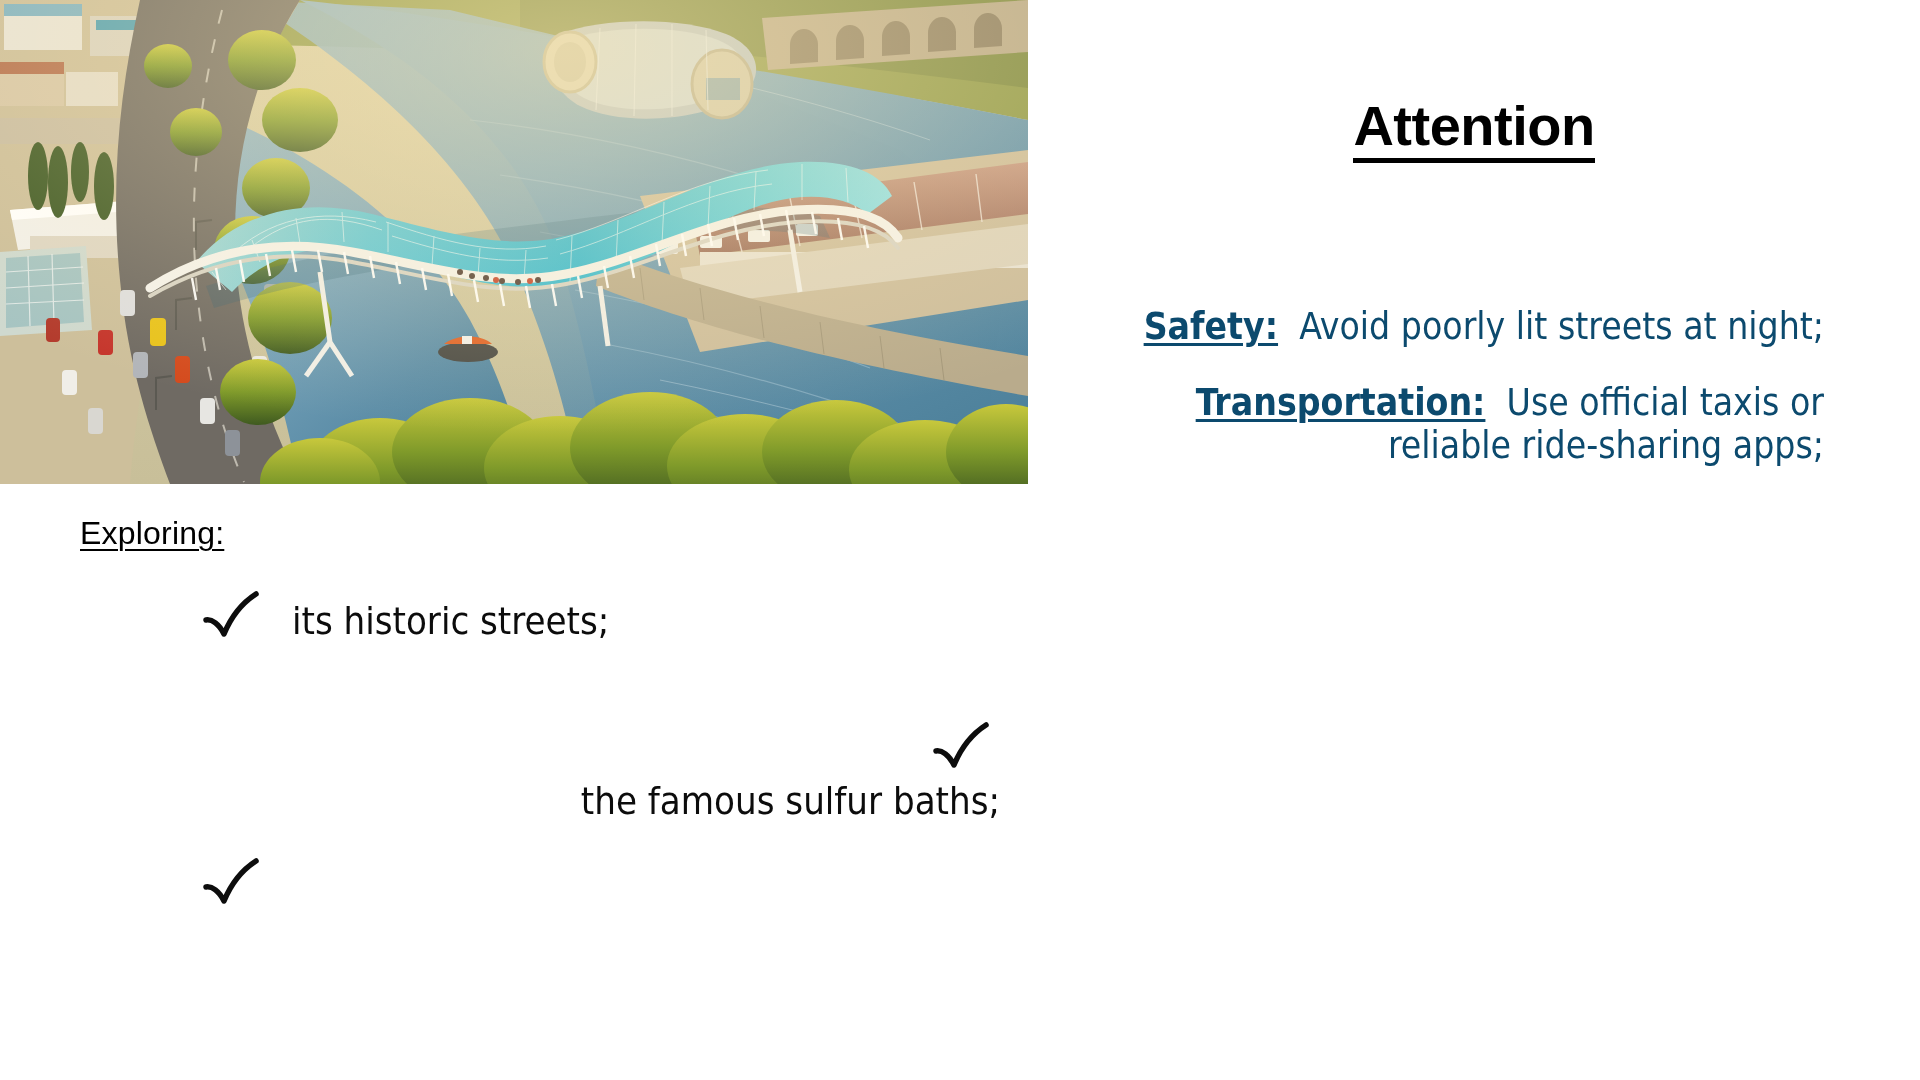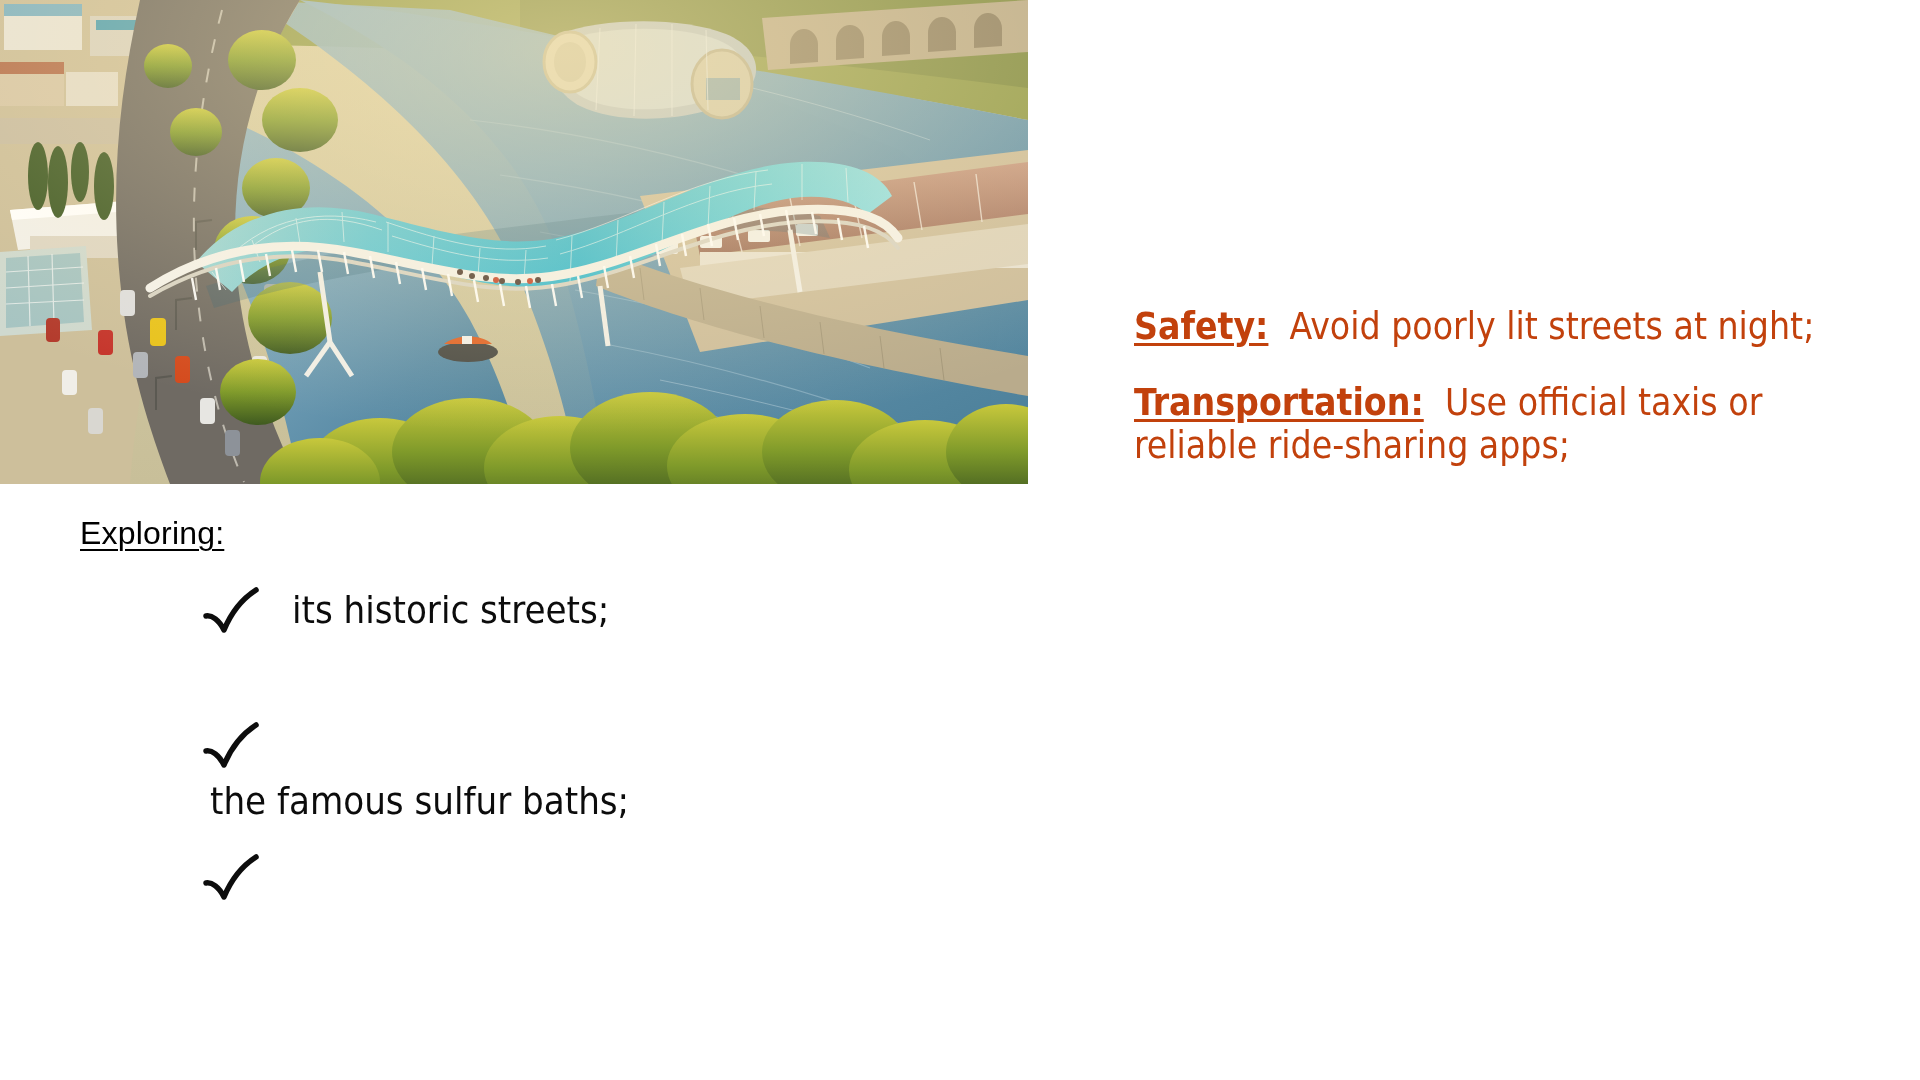--- a/index.html
+++ b/index.html
@@ -62,21 +62,21 @@
 
   .bullets {
     position: absolute;
     left: 200px;
     top: 586px;
     width: 800px;
   }
   .bullet {
     position: relative;
     display: flex;
-    align-items: flex-start;
+    align-items: flex-end;
     min-height: 60px;
   }
   .bullet-1 { margin-top: 0px; }
   .bullet-2 { margin-top: 75px; flex-direction: column; }
   .bullet-3 { margin-top: 27px; }
 
   .check-icon {
     flex: 0 0 auto;
     width: 62px;
     height: 56px;
@@ -130,22 +130,22 @@
     left: 106px;
     top: 306px;
     width: 690px;
     text-align: center;
   }
   .tip {
     font-family: "DejaVu Sans Condensed", "Liberation Sans Narrow", "Liberation Sans", sans-serif;
     font-size: 37px;
     font-weight: 400;
     line-height: 1.16;
-    color: #c2410c;
-    text-align: left;
+    color: #0c4a6e;
+    text-align: right;
   }
   .tip + .tip { margin-top: 33px; }
   .tip .lbl {
     font-weight: 700;
     text-decoration: underline;
     text-underline-offset: 4px;
     text-decoration-thickness: 3px;
   }
   .tip .gap { white-space: pre; }
 </style>
@@ -502,20 +502,23 @@
             <path d="M6 30 C12 29 19 34 24 44 C31 27 42 13 56 4" stroke="#0d0d0d" stroke-width="5.5" stroke-linecap="round" stroke-linejoin="round"></path>
           </svg>
         </span>
       </div>
 
     </div>
   </div>
 
   <div class="right-col">
 
+    <div class="attn-title">
+      <span class="u">Attention</span>
+    </div>
 
     <div class="tips">
 
       <div class="tip">
         <span class="lbl">Safety:</span><span class="gap">  </span><span>Avoid poorly lit streets at night;</span>
       </div>
 
       <div class="tip">
         <span class="lbl">Transportation:</span><span class="gap">  </span><span>Use official taxis or reliable ride-sharing apps;</span>
       </div>

